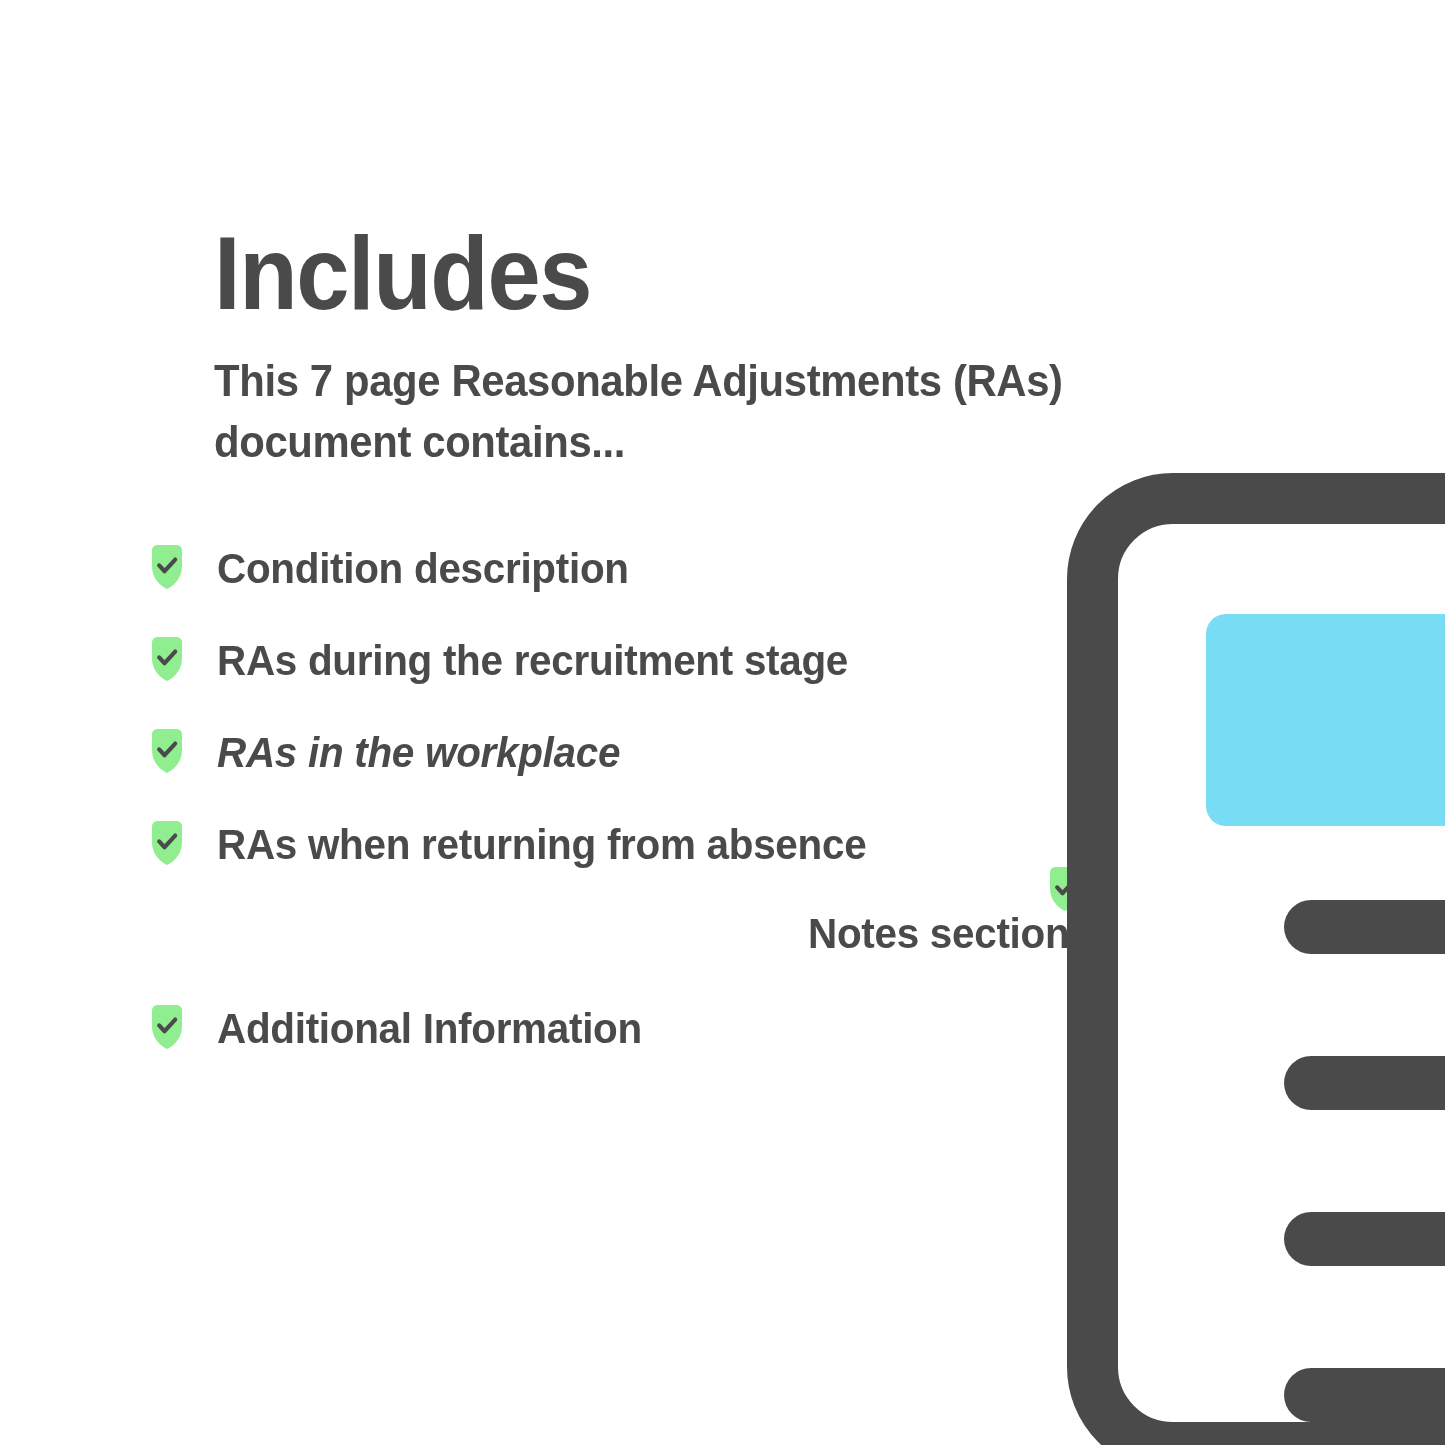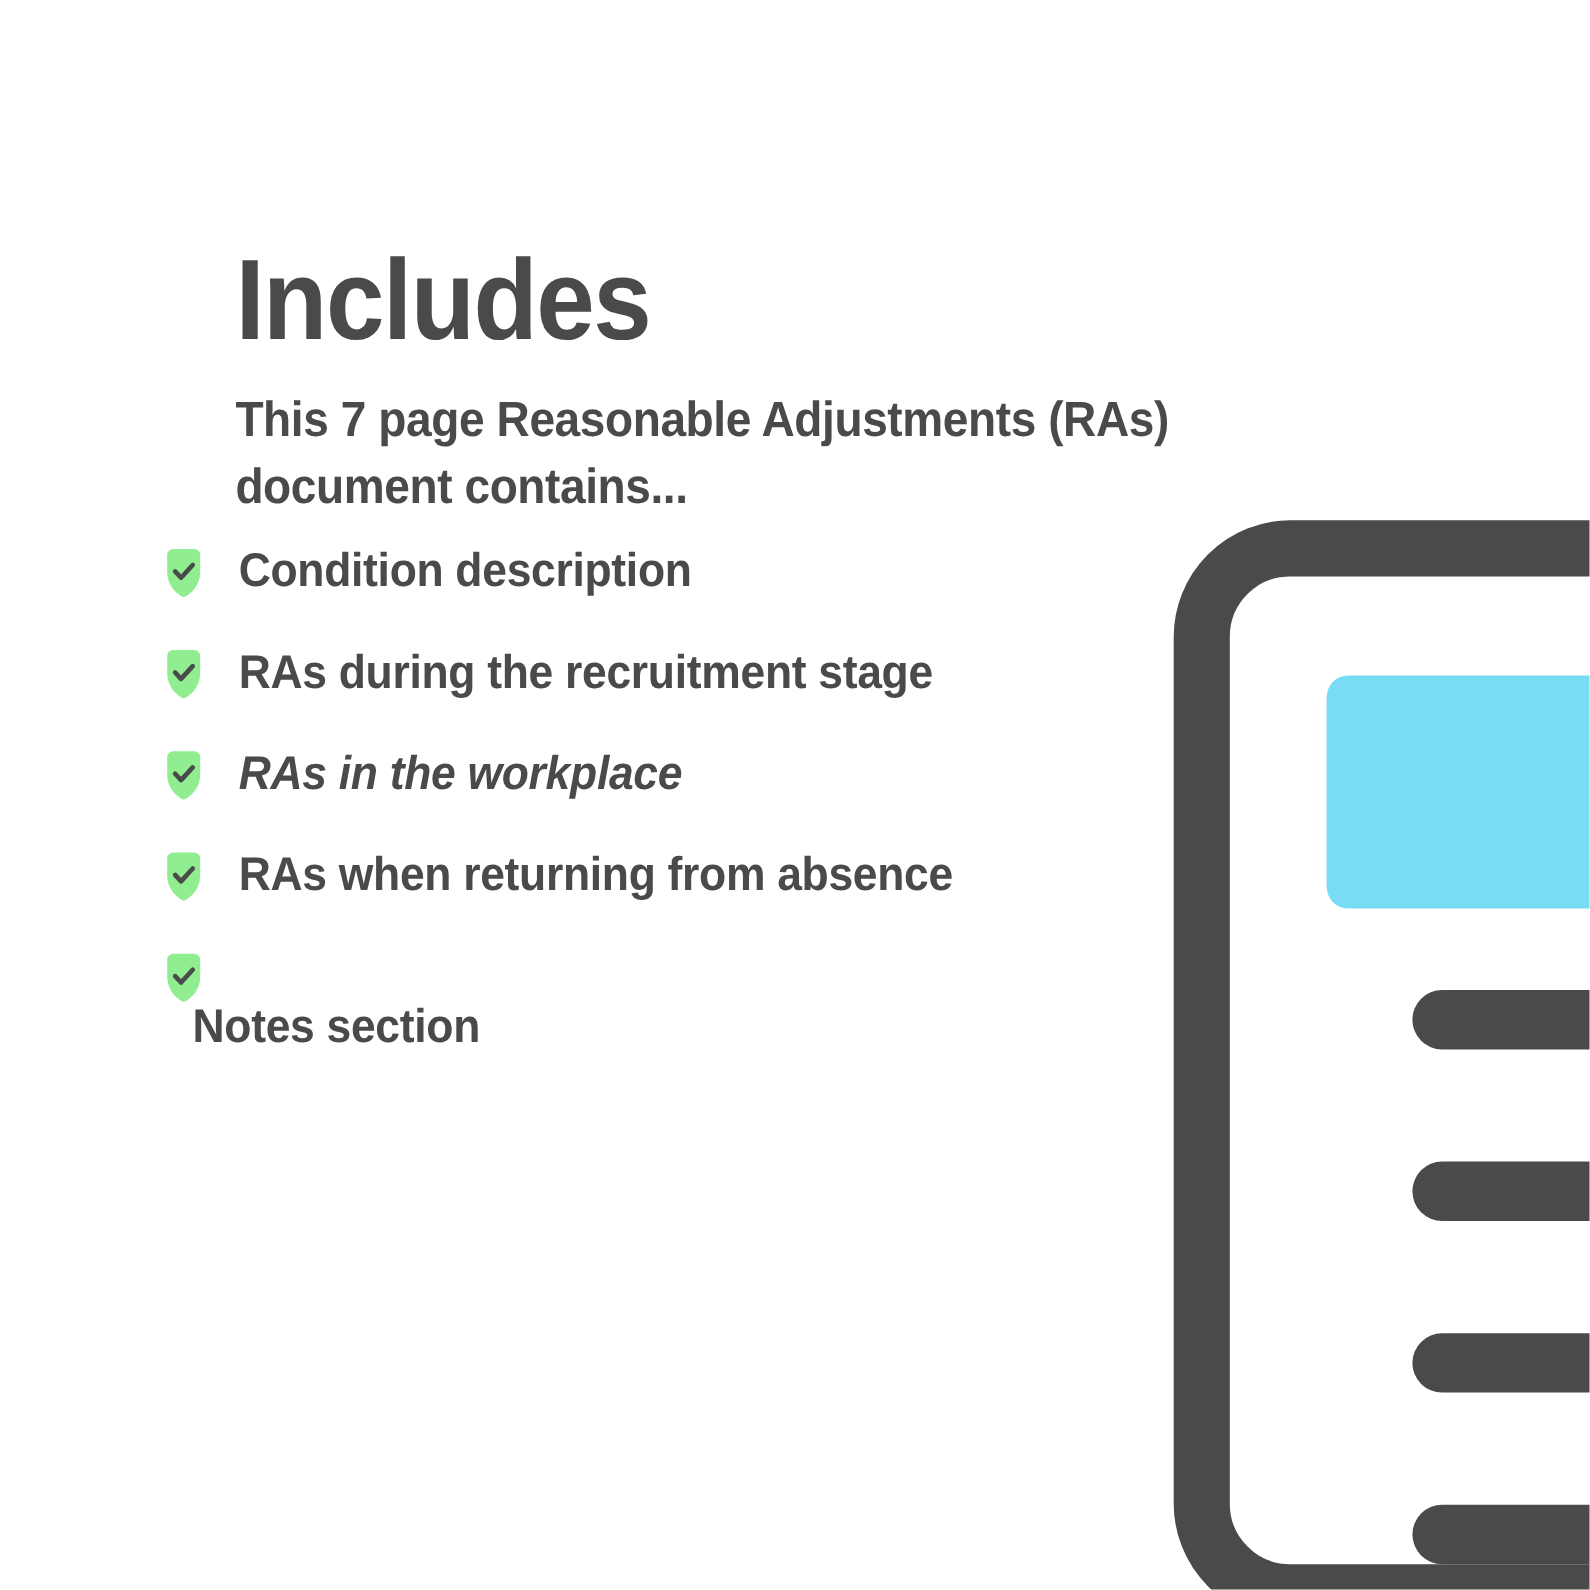--- a/index.html
+++ b/index.html
@@ -60,21 +60,21 @@
     position: absolute;
     left: 146px;
     top: 498px;
     width: 940px;
   }
 
   .check-item {
     position: relative;
     height: 92px;
     display: flex;
-    align-items: flex-start;
+    align-items: flex-end;
   }
 
   .shield-icon {
     width: 42px;
     height: 46px;
     flex: 0 0 42px;
     position: relative;
     display: block;
   }
   .shield-icon svg {
@@ -188,20 +188,29 @@
       </li>
       <li class="check-item" style="list-style: none; flex-direction: column;">
         <span class="shield-icon">
           <svg viewBox="0 0 42 46" xmlns="http://www.w3.org/2000/svg">
             <path d="M6 6.5 C6 3.2 8.6 1 11.8 1 L30.2 1 C33.4 1 36 3.2 36 6.5 L36 22 C36 33.5 28.6 41.5 21 45 C13.4 41.5 6 33.5 6 22 Z" fill="#90ee90"></path>
             <path d="M13.2 21.4 L18.6 27.2 L29.2 15.6" fill="none" stroke="#4a4a4a" stroke-width="4.2" stroke-linecap="round" stroke-linejoin="round"></path>
           </svg>
         </span>
         <span class="check-label">Notes section</span>
       </li>
+      <li class="check-item" style="list-style: none;">
+        <span class="shield-icon">
+          <svg viewBox="0 0 42 46" xmlns="http://www.w3.org/2000/svg">
+            <path d="M6 6.5 C6 3.2 8.6 1 11.8 1 L30.2 1 C33.4 1 36 3.2 36 6.5 L36 22 C36 33.5 28.6 41.5 21 45 C13.4 41.5 6 33.5 6 22 Z" fill="#90ee90"></path>
+            <path d="M13.2 21.4 L18.6 27.2 L29.2 15.6" fill="none" stroke="#4a4a4a" stroke-width="4.2" stroke-linecap="round" stroke-linejoin="round"></path>
+          </svg>
+        </span>
+        <span class="check-label">Additional Information</span>
+      </li>
     </ul>
 
 </div>
 
 <div class="doc-illustration">
   <div class="doc-frame">
     <div class="doc-banner"></div>
     <div class="doc-line l1"></div>
     <div class="doc-line l2"></div>
     <div class="doc-line l3"></div>

